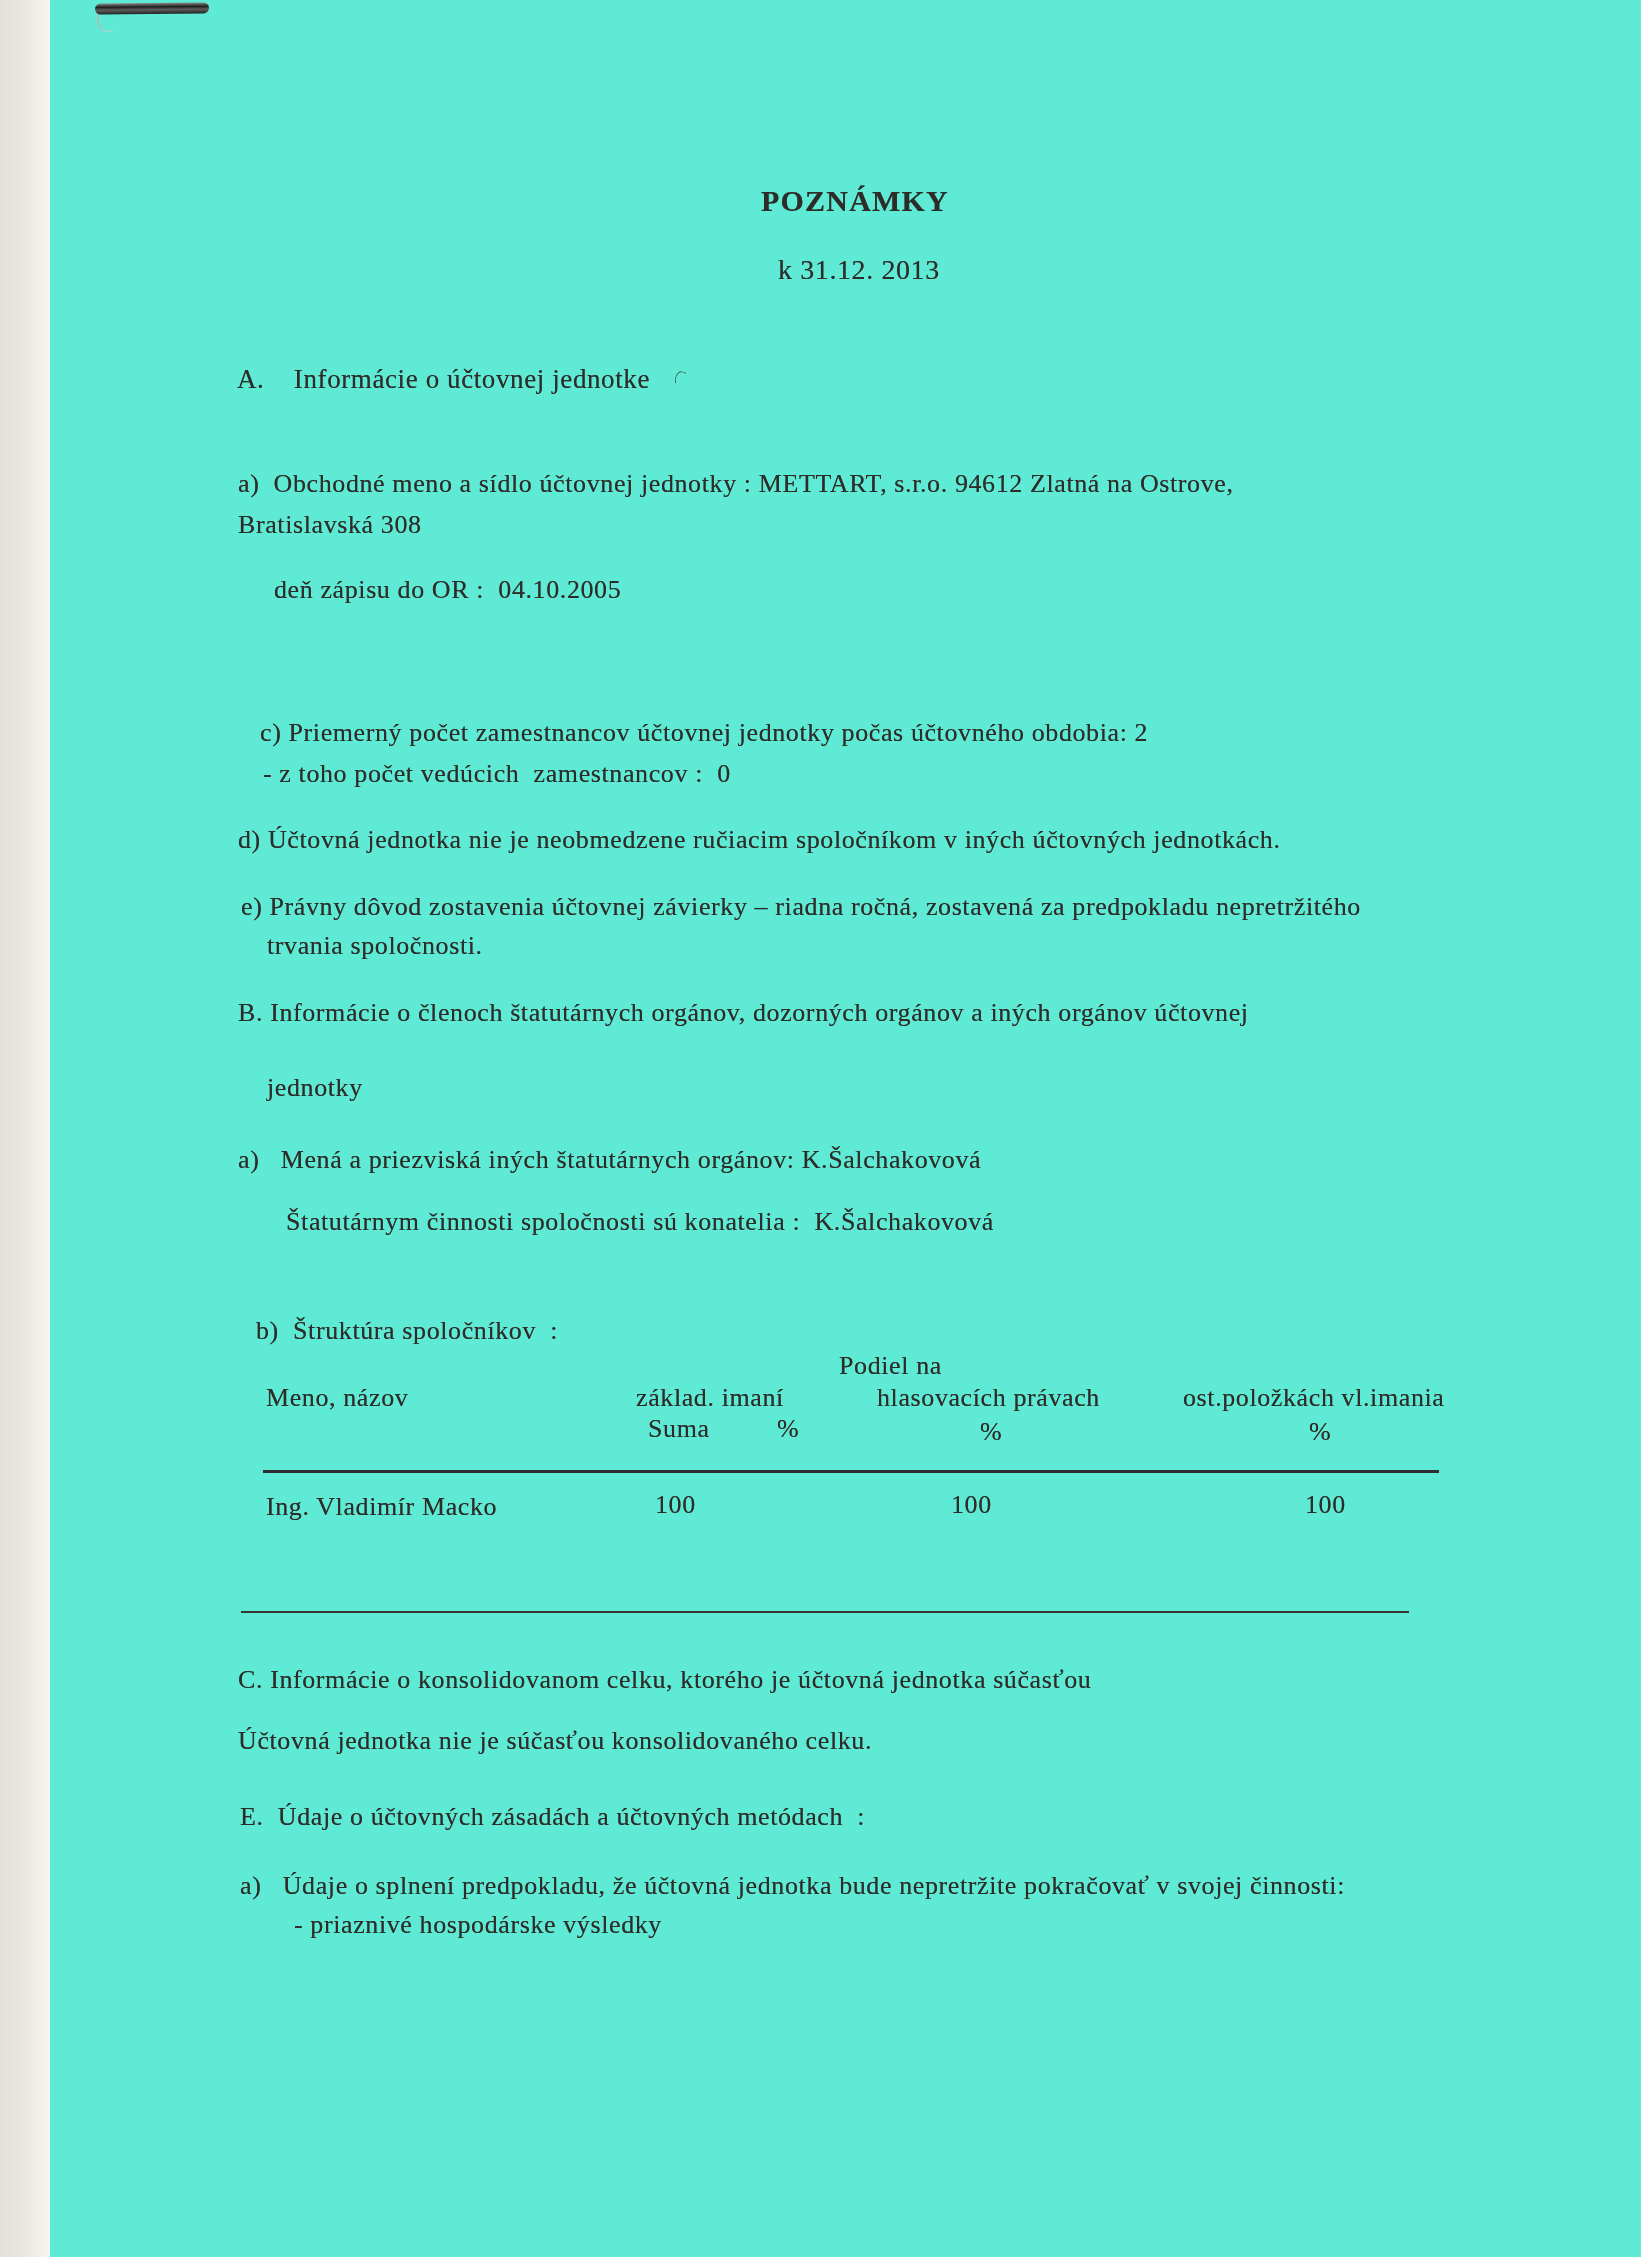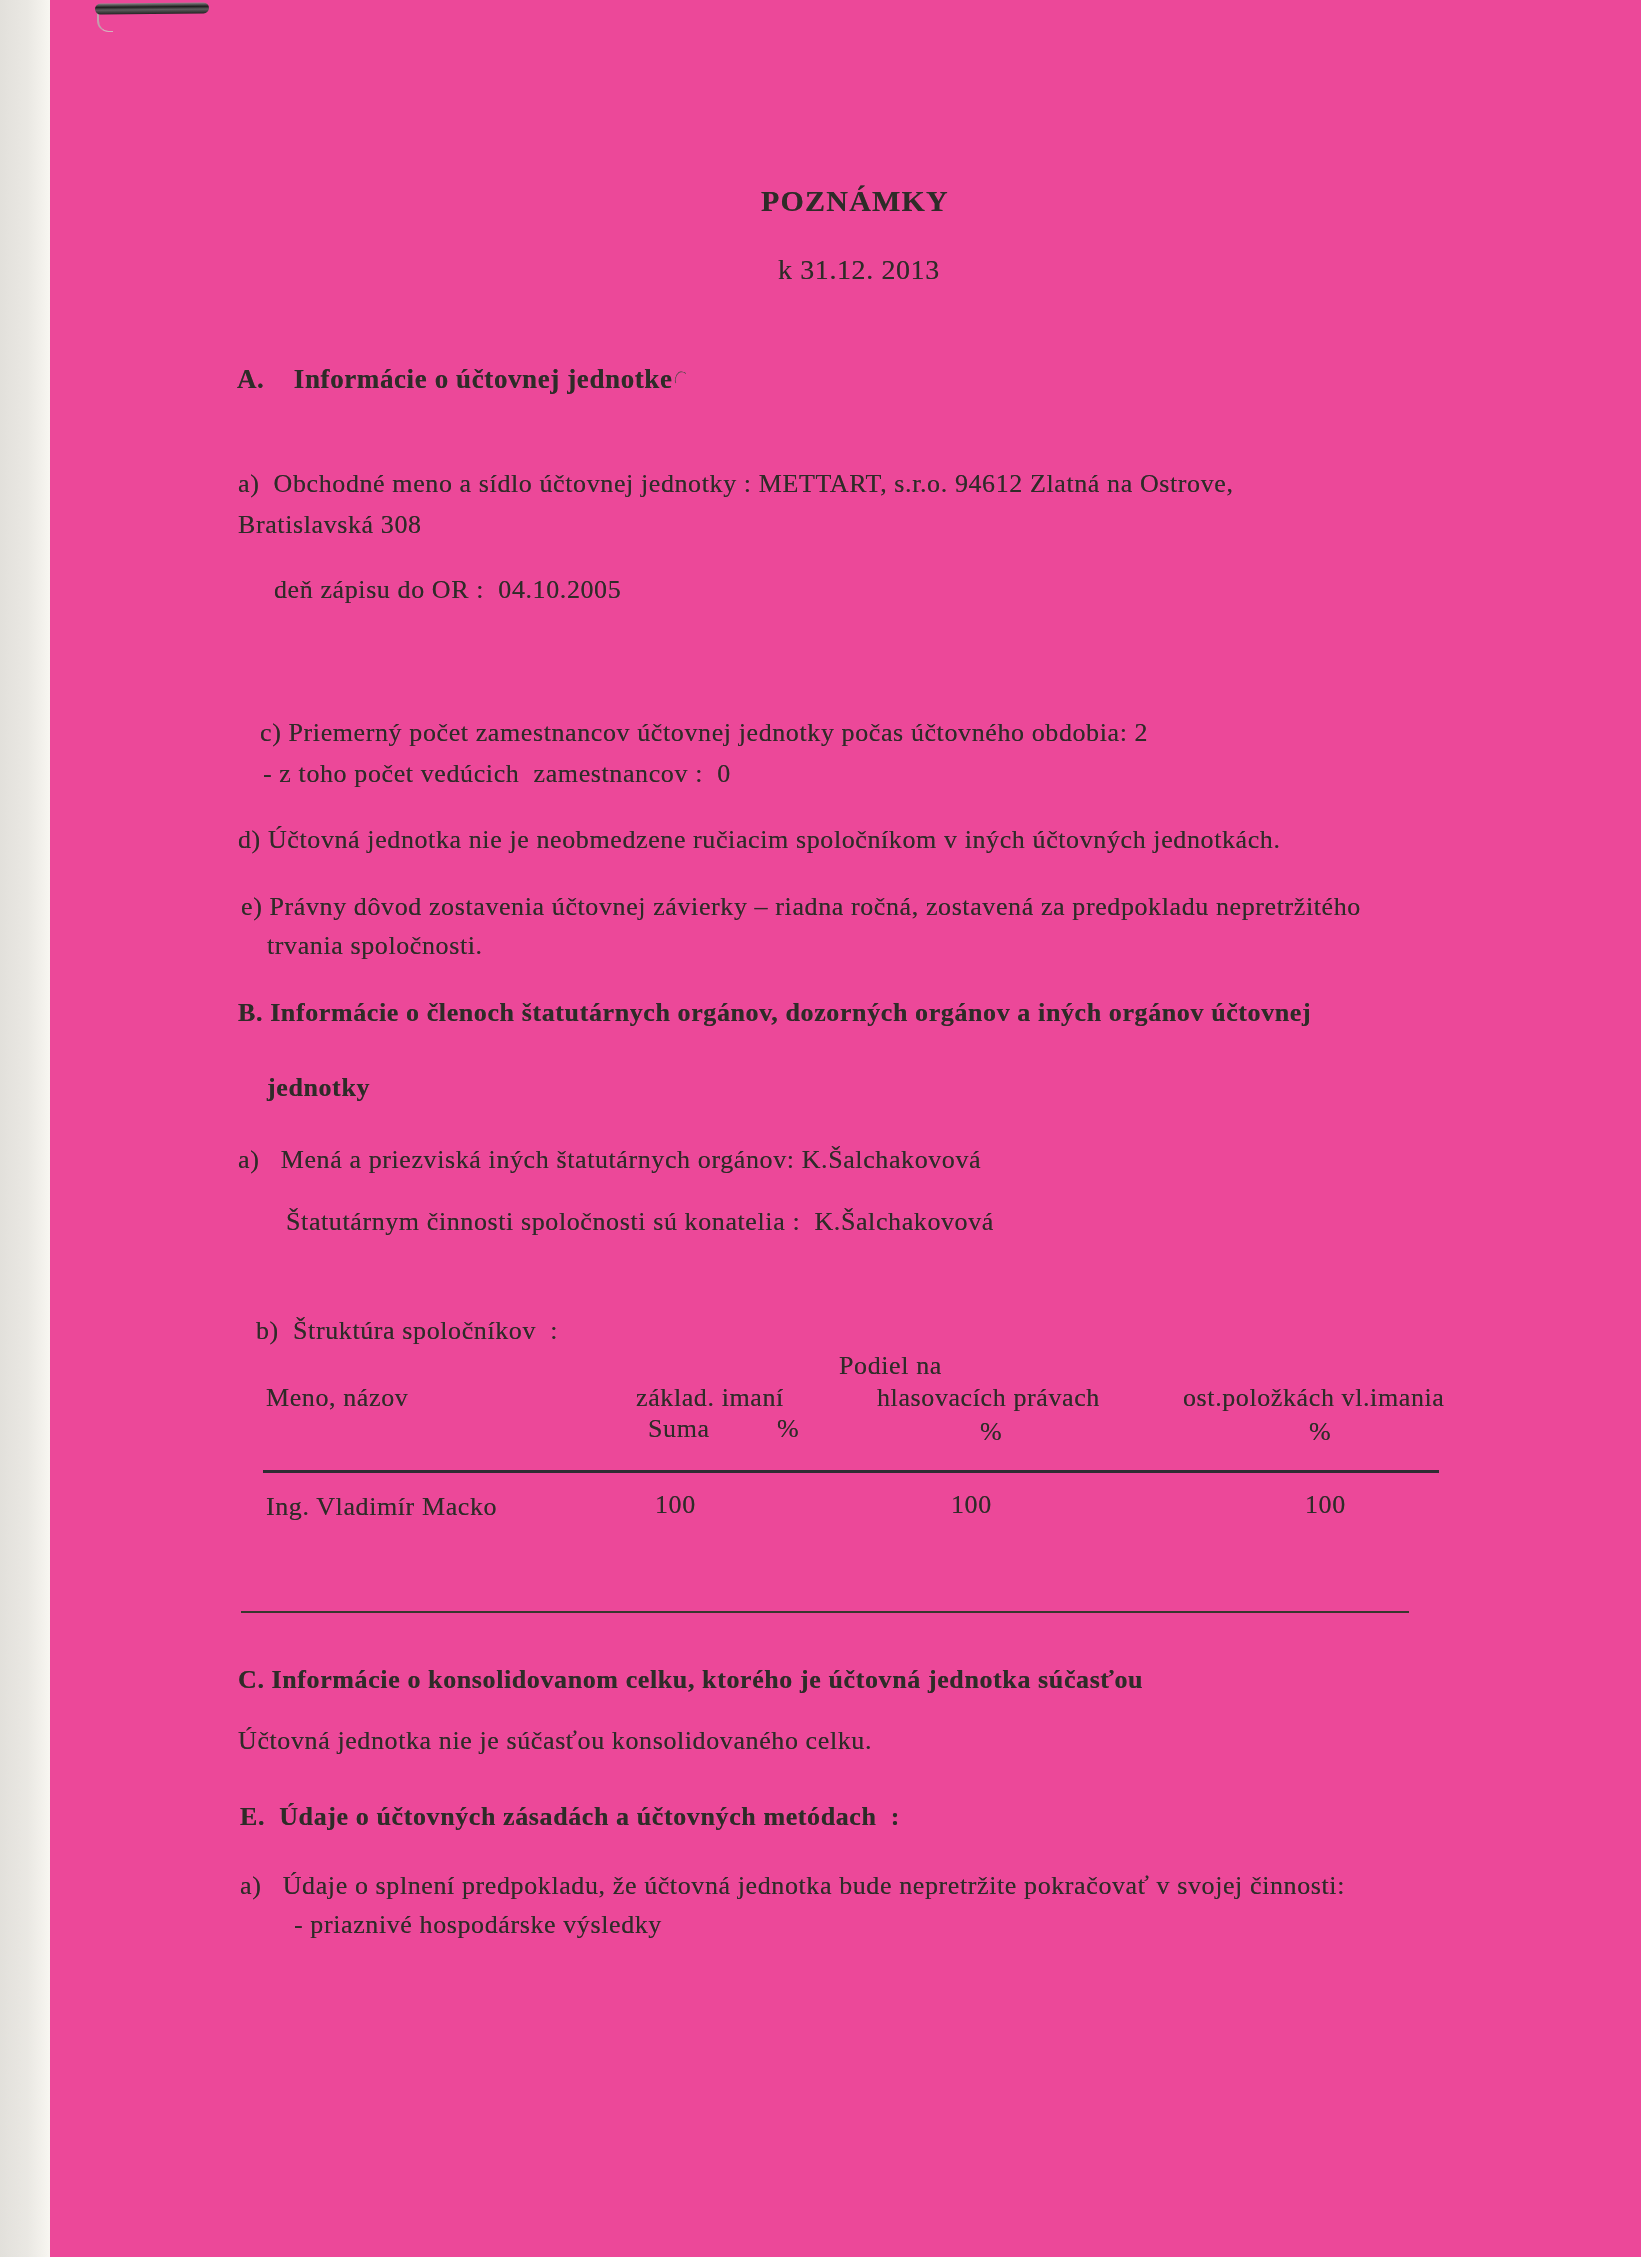--- a/index.html
+++ b/index.html
@@ -1,19 +1,19 @@
 <!DOCTYPE html>
 <html><head>
 <meta charset="utf-8">
 <style>
   html,body{margin:0;padding:0;background:#d9d7d2;}
   .paper{
     position:relative;
     width:1641px;height:2257px;
-    background:#ec4899;
+    background:#5eead4;
     overflow:hidden;
     font-family:"Liberation Serif","DejaVu Serif",serif;
     color:#2e2c28;
   }
   
   .edge-shadow{
     position:absolute;left:0;top:0;width:50px;height:2257px;
     background:linear-gradient(to right,#e2e0db 0%,#eae8e3 55%,#f8f6f1 100%);
   }
   
@@ -40,21 +40,21 @@
     transform:rotate(14deg);
     opacity:.85;
   }
   .line{
     position:absolute;
     font-size:26px;
     letter-spacing:0.6px;
     white-space:pre;
     text-shadow:0 0 0.5px rgba(46,44,40,.6);
   }
-  .bold{font-weight:bold;}
+  .bold{font-weight:normal;}
   .rule{position:absolute;background:#2f2c33;height:2.9px;}
 
   
   .pos-title{left:761px;top:184px;font-size:30px;font-weight:bold;letter-spacing:1.2px;}
   .pos-date{left:778px;top:254px;font-size:28px;}
   .pos-a-heading{left:237px;top:364px;font-size:27px;}
   .pos-a1{left:238px;top:469px;}
   .pos-a2{left:238px;top:510px;}
   .pos-or{left:274px;top:575px;}
   .pos-b{left:238px;top:645px;}

